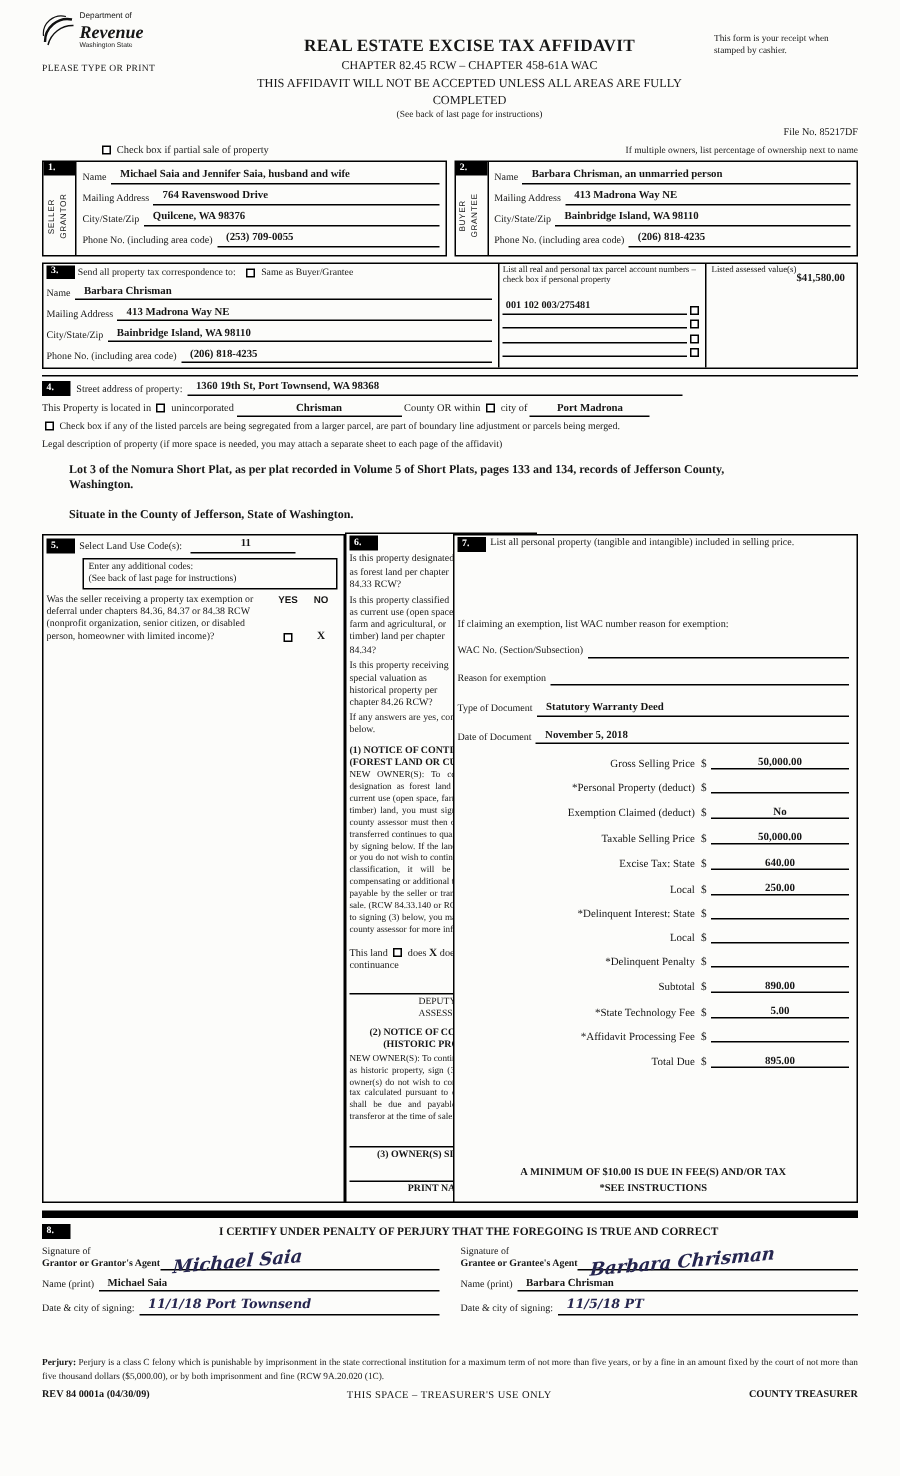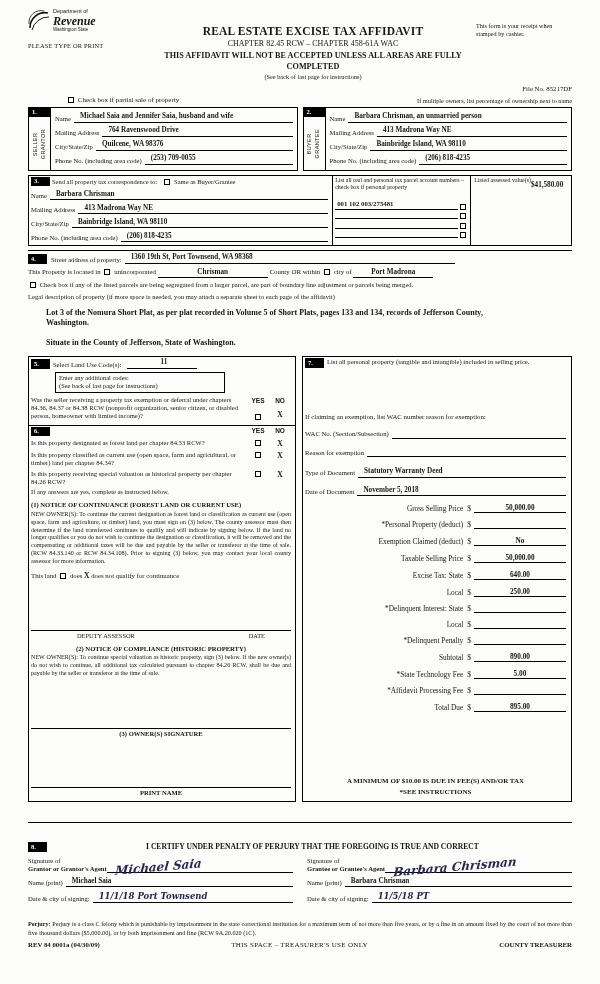--- a/index.html
+++ b/index.html
@@ -17,21 +17,21 @@
   .hdr { display:flex; align-items:flex-start; min-height:56px; }
   .hdr-left { width:122px; }
   .logo { display:flex; align-items:center; gap:3px; }
   .logo-text .dept { display:block; font-size:5.5px; font-family:"Liberation Sans",sans-serif; }
   .logo-text .rev  { display:block; font-size:12px; font-weight:bold; font-style:italic; line-height:1; }
   .logo-text .state{ display:block; font-size:4.5px; font-family:"Liberation Sans",sans-serif; }
   .type-print { font-size:6.4px; margin-top:9px; letter-spacing:0.2px; }
   .hdr-center { flex:1; text-align:center; padding-top:16px; }
   .title { font-size:11.5px; font-weight:bold; letter-spacing:0.2px; }
   .chapter { font-size:8px; margin-top:1px; }
-  .warning { font-size:8.2px; font-weight:bold; margin-top:2px; }
+  .warning { font-size:8.2px; font-weight:normal; margin-top:2px; }
   .seeback { font-size:6.3px; margin-top:1px; }
   .hdr-right { width:96px; font-size:6.2px; padding-top:14px; line-height:1.3; }
   .fileno { text-align:right; font-size:6.8px; margin-top:4px; }
 
   .partial-row { display:flex; justify-content:space-between; align-items:flex-end; margin:3px 0 2px 0; }
   .partial-left { margin-left:38px; }
   .partial-right { font-size:6.3px; }
 
   
   .cb { display:inline-block; width:6px; height:6px; border:1px solid #000; vertical-align:-1px; margin:0 2px; background:#fff; }
@@ -72,21 +72,21 @@
   .s4-street .fill { max-width:330px; }
   .s4-line { margin-top:4px; font-size:6.9px; }
   .inline-fill { display:inline-block; border-bottom:1px solid #000; font-weight:bold; font-size:7.2px; min-width:110px; text-align:center; padding:0 4px; }
   .inline-fill.short { min-width:80px; }
   .s4-small { margin-top:3.5px; font-size:6.6px; }
   .legal-block { margin:7px 0 0 18px; font-size:8px; font-weight:bold; width:480px; }
   .situate { margin:10px 0 0 18px; font-size:8px; font-weight:bold; }
 
   
   .cols { display:flex; gap:6px; margin-top:8px; height:446px; }
-  .col-left { width:268px; display:flex; flex-direction:column; }
+  .col-left { width:268px; display:flex; flex-direction:row; }
   .col-right { flex:1; }
   .sec5 { padding:1px 4px 4px 2px; }
   .s5-top { display:flex; align-items:flex-end; gap:3px; }
   .s5-top .fill { max-width:70px; flex:0 0 70px; text-align:center; }
   .codes-box { border:1px solid #000; width:170px; margin:3px 0 3px 24px; padding:1px 3px 2px 3px; font-size:6.4px; }
   .qflex { display:flex; margin-top:3px; }
   .qtext { flex:1; font-size:6.6px; padding-right:4px; }
   .yn-col { width:22px; display:flex; flex-direction:column; align-items:center; justify-content:space-between; padding:1px 0; }
   .yn-h { font-size:6.5px; font-weight:bold; font-family:"Liberation Sans",sans-serif; }
   .sec6 { flex:1; margin-top:-1px; padding:1px 4px 4px 2px; display:flex; flex-direction:column; }
@@ -112,21 +112,21 @@
   .s7-gap { flex:0 0 36px; }
   .s7-line { margin-top:9px; font-size:6.8px; }
   .mrow { display:flex; align-items:flex-end; margin-top:6.8px; }
   .mlabel { flex:1; text-align:right; font-size:7.3px; padding-right:4px; white-space:nowrap; }
   .dollar { font-size:7.5px; padding-right:3px; }
   .mval { width:92px; border-bottom:1px solid #000; text-align:center; font-weight:bold; font-size:7.3px; min-height:9px; }
   .min-note { margin-top:auto; text-align:center; font-weight:bold; font-size:7px; padding-top:8px; }
   .see-instr { text-align:center; font-weight:bold; font-size:7px; margin-top:2px; }
 
   
-  .sec8 { margin-top:20px; border-top:1px solid #000000; padding-top:19px; min-height:92px; }
+  .sec8 { margin-top:5px; border-top:5px solid #000000; padding-top:4px; min-height:92px; }
   .cert-row { display:flex; align-items:center; gap:6px; }
   .cert { flex:1; text-align:center; font-weight:bold; font-size:7.6px; }
   .sig-row { display:flex; gap:14px; margin-top:5px; }
   .sig-half { flex:1; position:relative; }
   .sig-top { display:flex; align-items:flex-end; }
   .sig-lbl { font-size:6.6px; line-height:1.25; white-space:nowrap; }
   .sig-area { flex:1; border-bottom:1px solid #000; height:14px; position:relative; }
   .handsig {
     position:absolute; left:8px; bottom:-3px;
     font-family:"DejaVu Serif",serif; font-style:italic; font-weight:bold;

